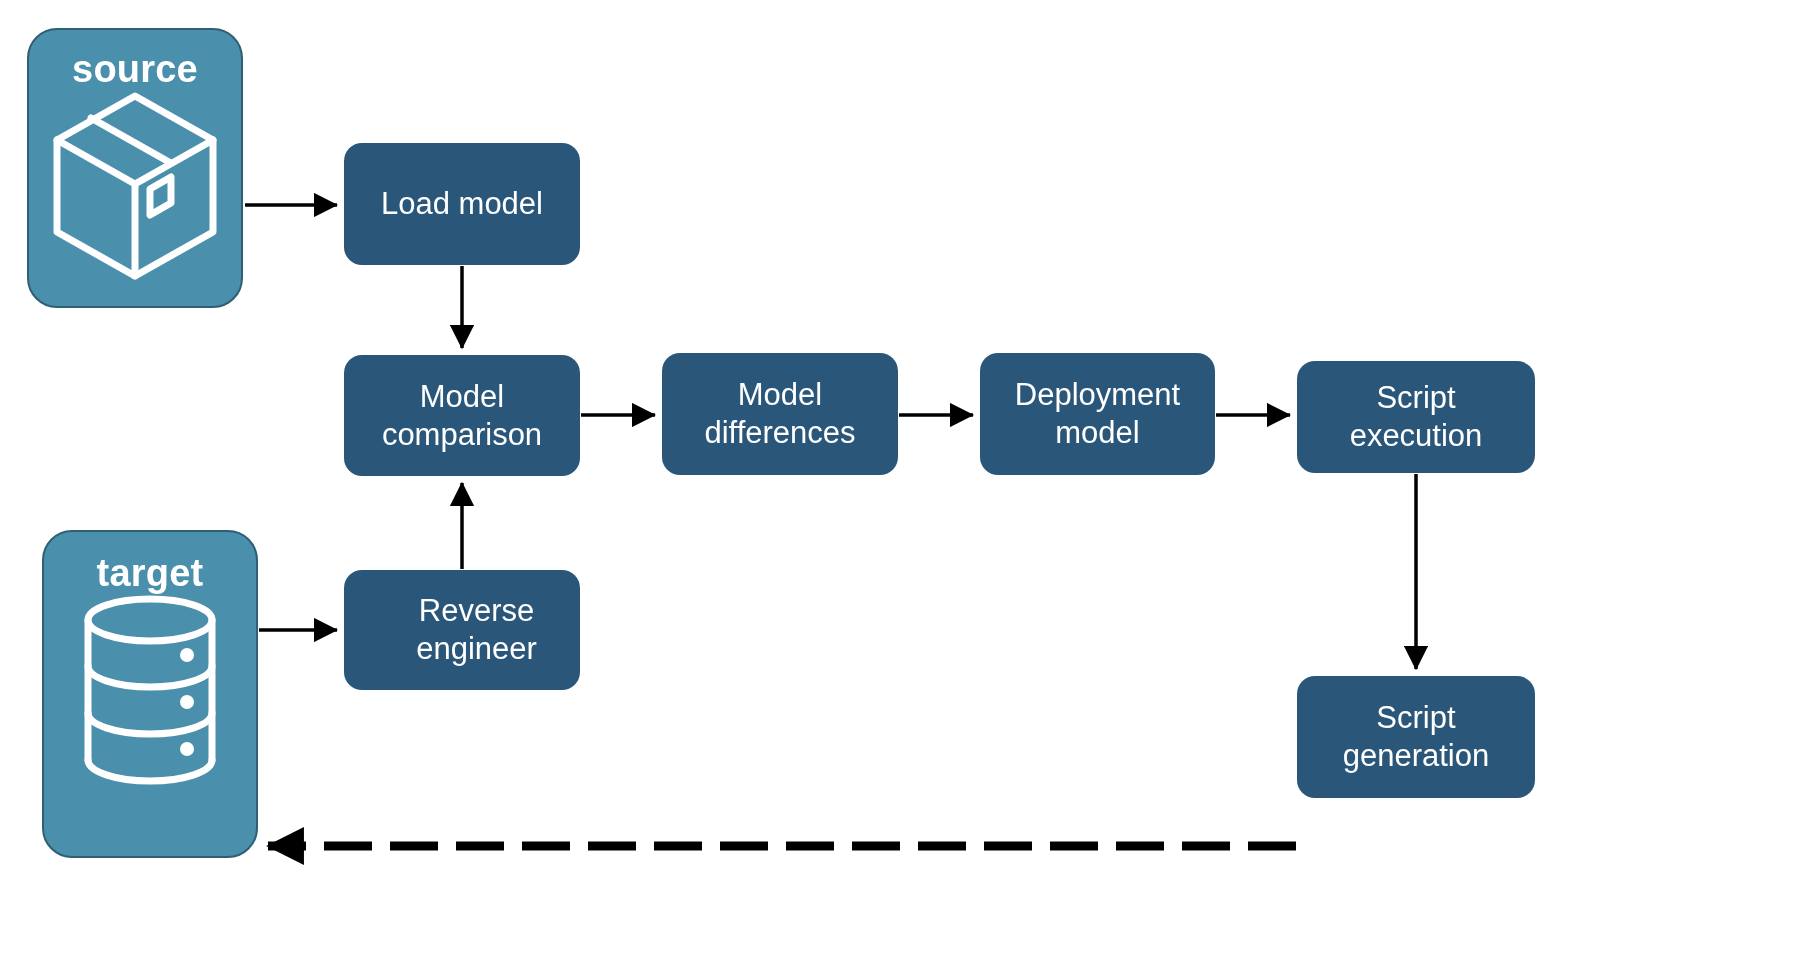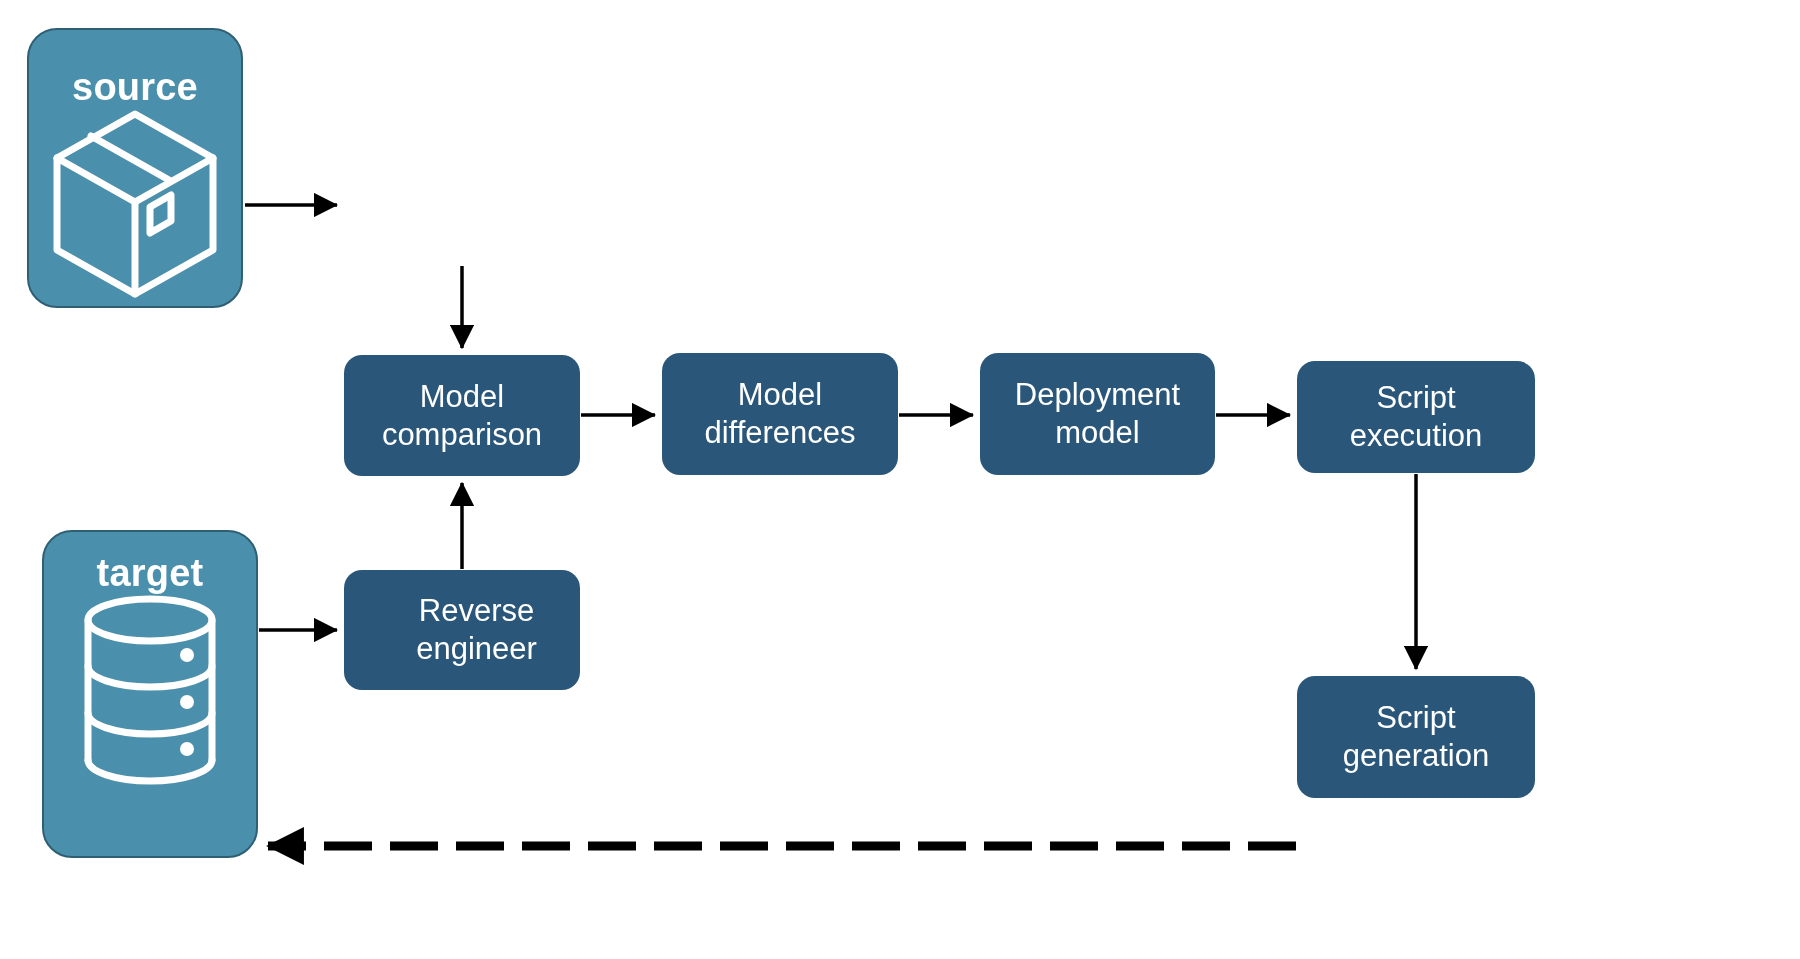--- a/index.html
+++ b/index.html
@@ -94,21 +94,21 @@
 
     <line x1="899" y1="415" x2="973" y2="415" stroke="#000000" stroke-width="3.5" marker-end="url(#arrow)"></line>
 
     <line x1="1216" y1="415" x2="1290" y2="415" stroke="#000000" stroke-width="3.5" marker-end="url(#arrow)"></line>
 
     <line x1="1416" y1="474" x2="1416" y2="669" stroke="#000000" stroke-width="3.5" marker-end="url(#arrow)"></line>
 
     <line x1="1296" y1="846" x2="268" y2="846" stroke="#000000" stroke-width="9" stroke-dasharray="48 18" marker-end="url(#arrow-fat)"></line>
   </svg>
 
-  <div class="endpoint" style="left:27px; top:28px; width:216px; height:280px; padding-top:38px;">
+  <div class="endpoint" style="left:27px; top:28px; width:216px; height:280px; padding-top:20px;">
     <div class="endpoint-label">source</div>
     <span class="endpoint-icon">
       <svg width="176" height="196" viewBox="0 0 176 196" xmlns="http://www.w3.org/2000/svg">
         <g fill="none" stroke="#ffffff" stroke-width="7" stroke-linejoin="round" stroke-linecap="round">
           <path d="M88 8 L166 52 L166 144 L88 188 L10 144 L10 52 Z"></path>
           <path d="M10 52 L88 96 L166 52"></path>
           <path d="M88 96 L88 188"></path>
           <path d="M44 30 L122 74"></path>
         </g>
         <path d="M103 101 L124 89 L124 115 L103 127 Z" fill="none" stroke="#ffffff" stroke-width="7" stroke-linejoin="round"></path>
@@ -128,20 +128,25 @@
           <path d="M13 74 A62 21 0 0 0 137 74"></path>
           <path d="M13 121 A62 21 0 0 0 137 121"></path>
         </g>
         <circle cx="112" cy="63" r="7" fill="#ffffff"></circle>
         <circle cx="112" cy="110" r="7" fill="#ffffff"></circle>
         <circle cx="112" cy="157" r="7" fill="#ffffff"></circle>
       </svg>
     </span>
   </div>
 
+  <div class="proc" style="left:344px; top:143px; width:236px; height:122px;">
+    <div>
+      <span>Load model</span>
+    </div>
+  </div>
 
   <div class="proc" style="left:344px; top:355px; width:236px; height:121px;">
     <div>
       <span>Model</span>
       <span>comparison</span>
     </div>
   </div>
 
   <div class="proc" style="left:662px; top:353px; width:236px; height:122px;">
     <div>

